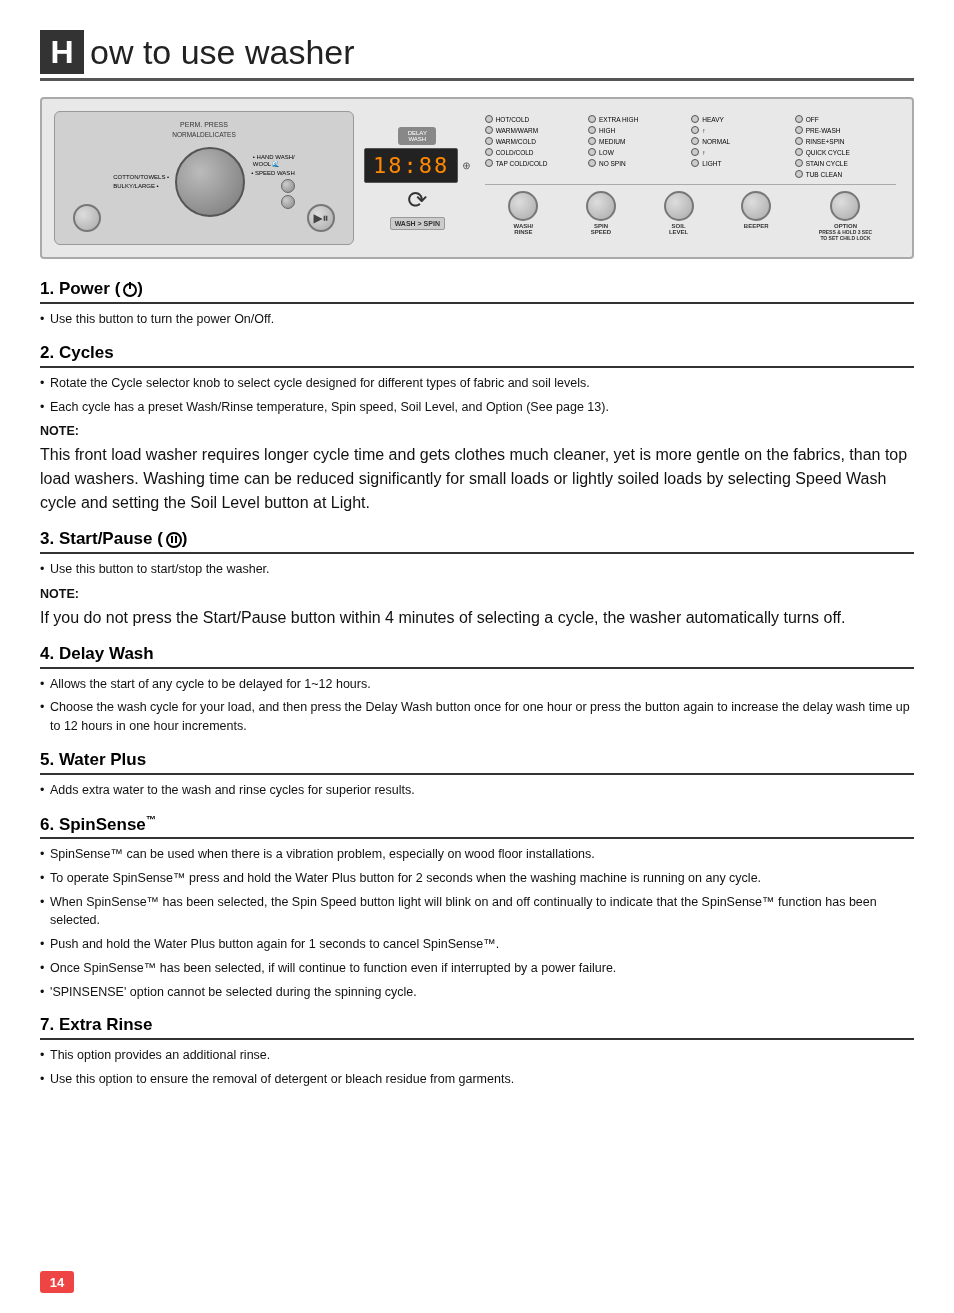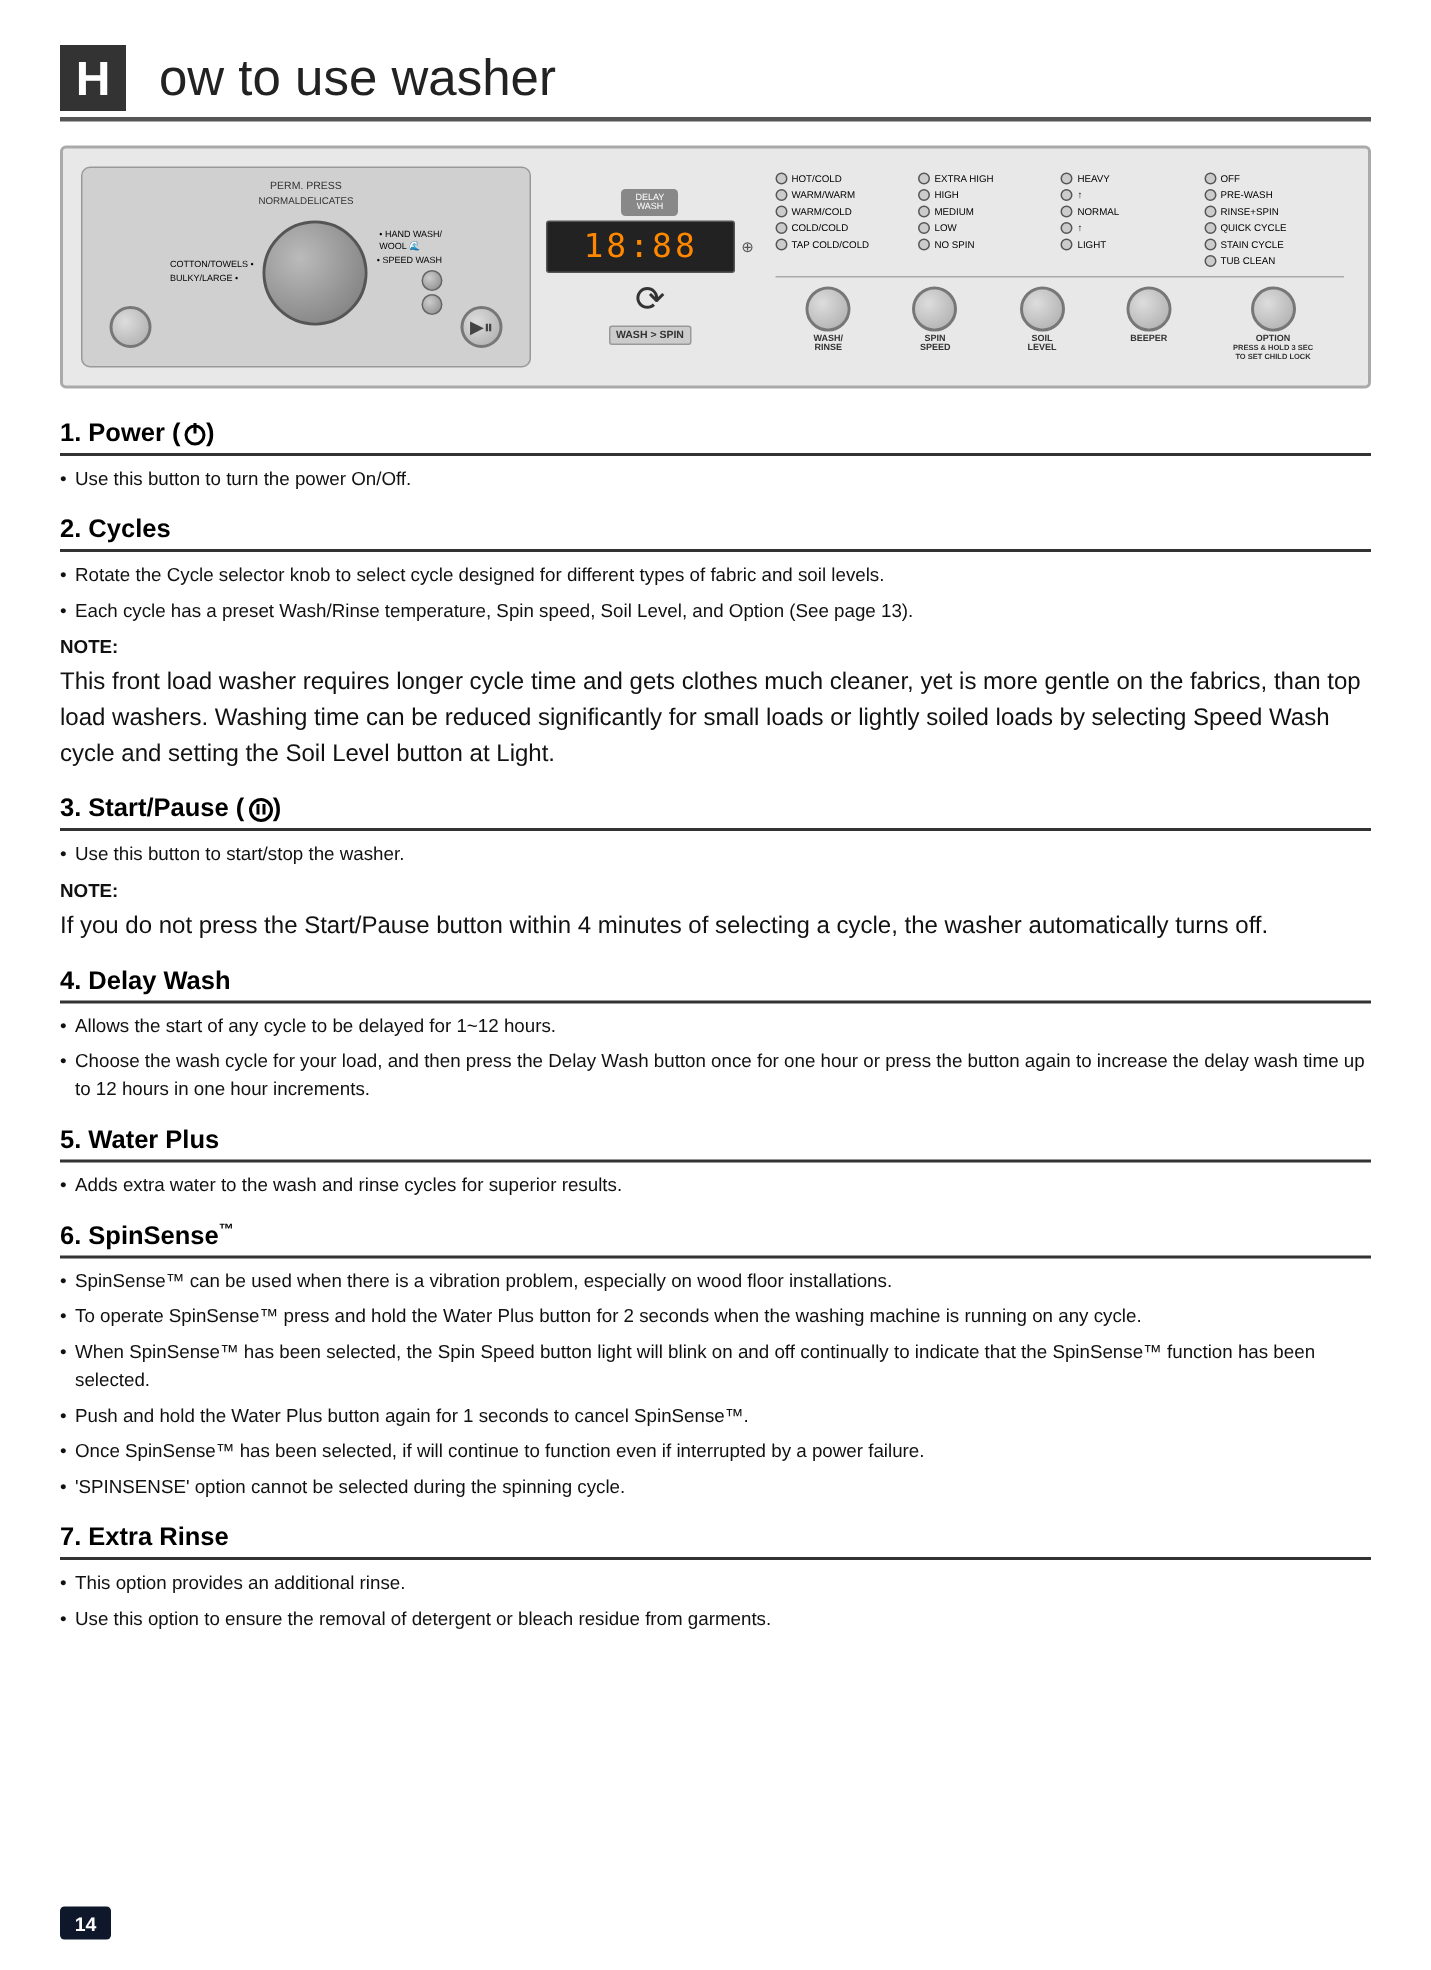--- a/index.html
+++ b/index.html
@@ -31,21 +31,20 @@
       display: flex;
       align-items: center;
       justify-content: center;
       margin-right: 6px;
       flex-shrink: 0;
     }
     .header-title {
       font-size: 34px;
       font-weight: normal;
       color: #222;
-      margin-left: 16px;
     }
 
     
     .washer-diagram {
       border: 2px solid #aaa;
       background: #e8e8e8;
       margin-bottom: 20px;
       padding: 12px;
       display: flex;
       gap: 10px;
@@ -134,21 +133,21 @@
       text-align: center;
       padding: 3px 4px;
       border-radius: 3px;
       width: 38px;
     }
     .display-box {
       background: #222;
       color: #f80;
       font-size: 22px;
       font-family: monospace;
-      padding: 4px 24px;
+      padding: 4px 8px;
       border: 1px solid #555;
       border-radius: 2px;
       letter-spacing: 2px;
     }
     .spin-indicator {
       font-size: 24px;
       color: #333;
     }
     .wash-spin-label {
       font-size: 7px;
@@ -291,21 +290,21 @@
       width: 2px;
       height: 7px;
       background: #000;
     }
 
     
     .page-number {
       position: absolute;
       bottom: 20px;
       left: 40px;
-      background: #0f172a;
+      background: #ef4444;
       color: #fff;
       font-size: 13px;
       font-weight: bold;
       width: 34px;
       height: 22px;
       display: flex;
       align-items: center;
       justify-content: center;
       border-radius: 3px;
     }

